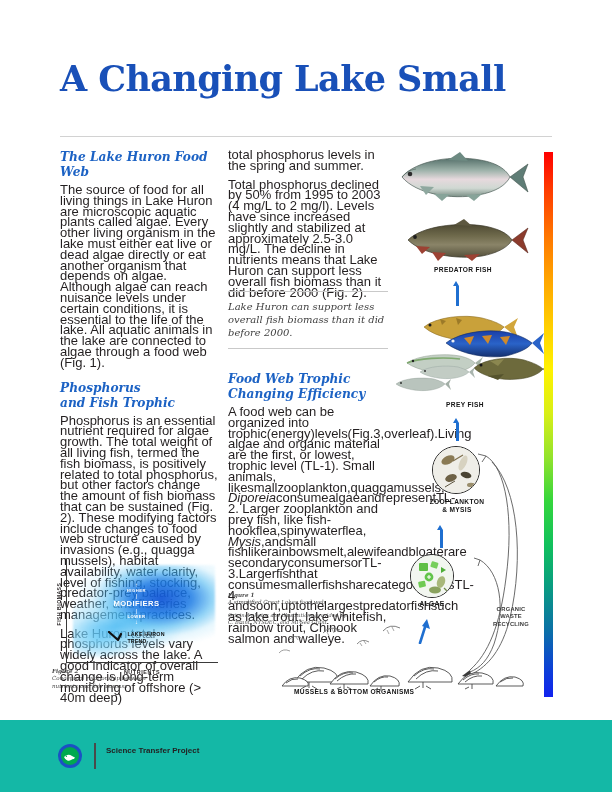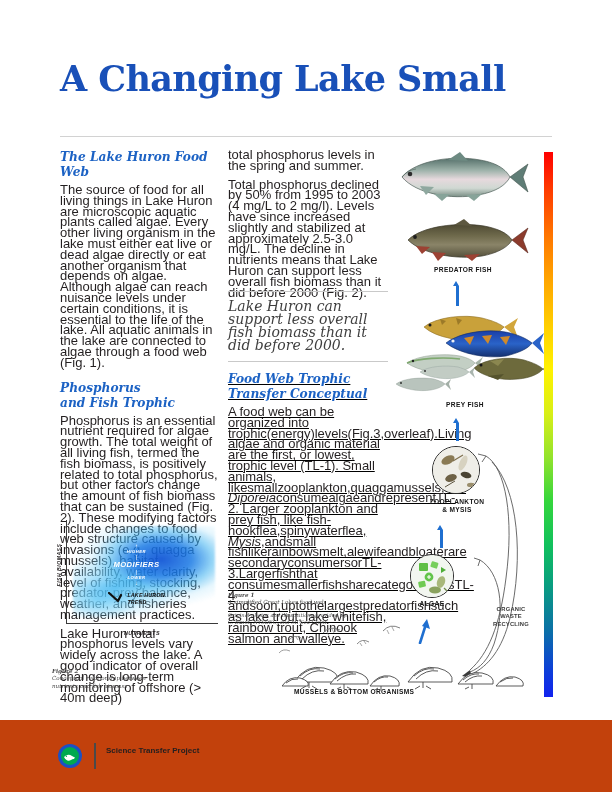--- a/index.html
+++ b/index.html
@@ -55,28 +55,28 @@
   }
   p.tight { letter-spacing: -0.05px; }
   p.body i { font-style: italic; text-align: center; }
 
   
   .quote-wrap { position: absolute; left: 228px; top: 291px; width: 160px; }
   .quote-rule { height: 1px; background: #c9c9c9; }
   .quote {
     font-family: "DejaVu Serif", serif;
     font-style: italic;
-    font-size: 14px;
+    font-size: 10px;
     line-height: 13px;
     color: #3f3f3f;
     padding: 8px 0 9px 0;
   }
 
   
-  .fig2 { position: absolute; left: 52px; top: 520px; width: 170px; height: 150px; font-style: italic; }
+  .fig2 { position: absolute; left: 52px; top: 559px; width: 170px; height: 150px; }
   .fig2-plot {
     position: absolute; left: 14px; top: 0;
     width: 152px; height: 104px;
     border-left: 1.4px solid #3a3a3a;
     border-bottom: 1.4px solid #3a3a3a;
   }
   .cloud {
     position: absolute;
     left: 6px; top: 6px; width: 142px; height: 93px;
     background:
@@ -158,21 +158,21 @@
       #ffa800 24%, #ffd400 33%, #fff200 40%,
       #d8ef17 48%, #93e32c 56%, #35d63c 64%,
       #11c15c 72%, #09a07e 79%, #0b6fa8 88%,
       #0d3fd8 95%, #1122ef 100%);
   }
 
   
   .footer {
     position: absolute; left: 0; bottom: 0;
     width: 612px; height: 72px;
-    background: #c2410c;
+    background: #14b8a6;
   }
   .logo {
     position: absolute; left: 58px; top: 24px;
     width: 24px; height: 24px; border-radius: 50%;
     background: #1b51c4;
     display: flex; align-items: center; justify-content: center;
   }
   .logo-inner {
     width: 18px; height: 18px; border-radius: 50%;
     background: #00a94f;
@@ -212,24 +212,24 @@
     <p class="body">total phosphorus levels in the spring and summer.</p>
     <p class="body">Total phosphorus declined by 50% from 1995 to 2003 (4 mg/L to 2 mg/l). Levels have since increased slightly and stabilized at approximately 2.5-3.0 mg/L. The decline in nutrients means that Lake Huron can support less overall fish biomass than it did before 2000 (Fig. 2).</p>
   </div>
 
   <div class="quote-wrap">
     <div class="quote-rule"></div>
     <div class="quote">Lake Huron can support less overall fish biomass than it did before 2000.</div>
     <div class="quote-rule"></div>
   </div>
 
-  <div style="position:absolute; left:228px; top:372px; width:160px;text-decoration:underline;">
+  <div style="position:absolute; left:228px; top:372px; width:160px;">
     <h2 class="sect">
       <span>Food Web Trophic</span><br>
-      <span>Transfer Conceptual</span>
+      <span>Changing Efficiency</span>
     </h2>
     <p class="body tight"><span>A food web can be organized into trophic(energy)levels(Fig.3,overleaf).Living algae and organic material are the first, or lowest, trophic level (TL-1). Small animals, likesmallzooplankton,quaggamussels,and </span><i>Diporeia</i><span>consumealgaeandrepresentTL-2. Larger zooplankton and prey fish, like fish-hookflea,spinywaterflea, </span><i>Mysis</i><span>,andsmall fishlikerainbowsmelt,alewifeandbloaterare secondaryconsumersorTL-3.Largerfishthat consumesmallerfishsharecategorizedasTL-4 andsoon,uptothelargestpredatorfishsuch as lake trout, lake whitefish, rainbow trout, Chinook salmon and walleye.</span></p>
   </div>
 
   <div class="fig1-cap figcap">
     <div class="ttl">Figure 1</div>
     <div>A simplified Great Lakes food web</div>
     <div class="credit">Original photos and illustrations provided by:</div>
     <div class="credit" style="margin-top:0;">C. Brant, NYSDEC, and MI Sea Grant</div>
   </div>

